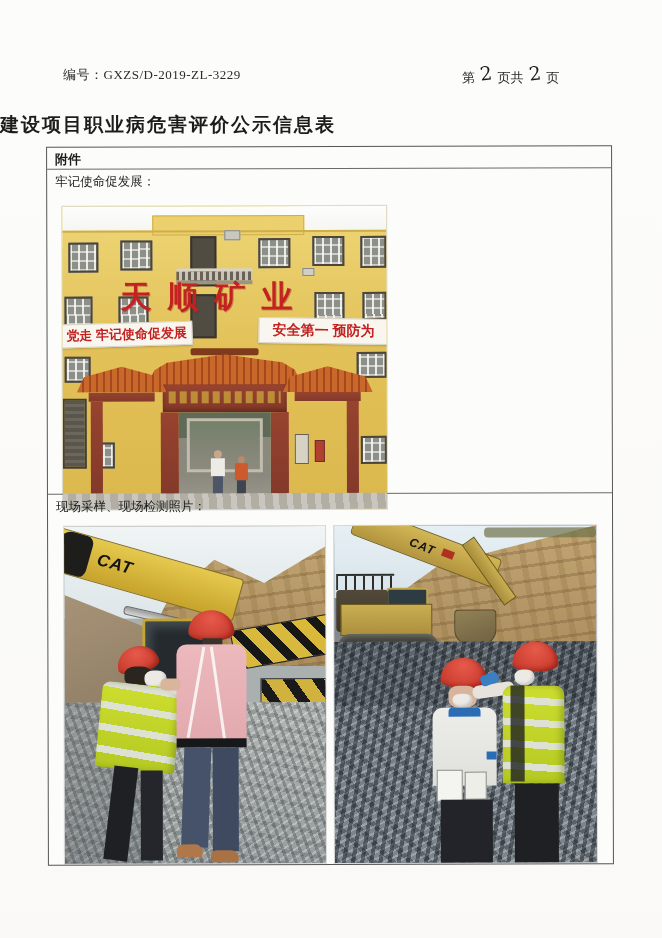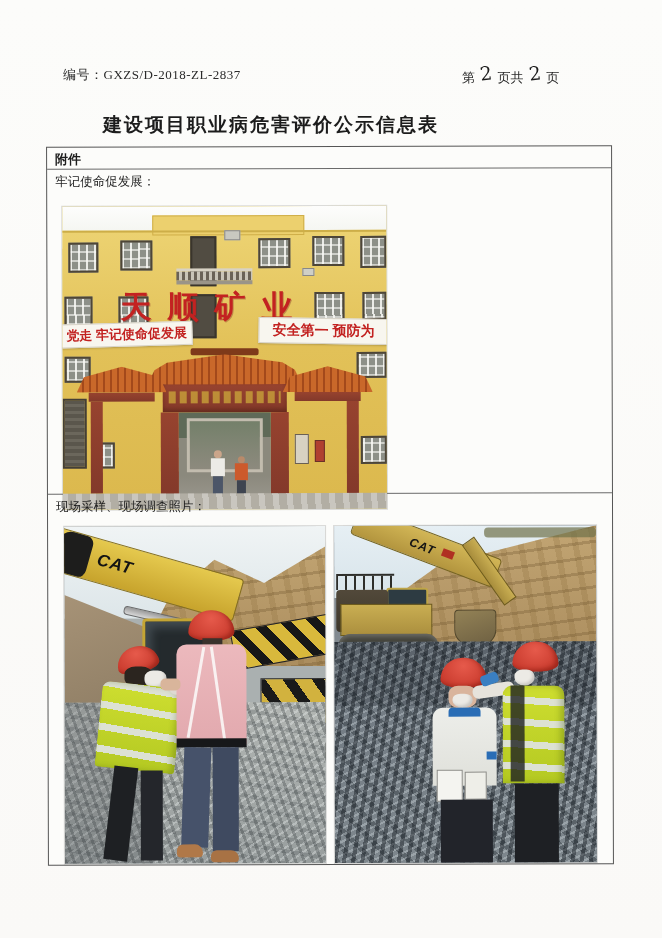--- a/index.html
+++ b/index.html
@@ -3,21 +3,21 @@
 <meta charset="utf-8">
 <style>
   * { margin:0; padding:0; box-sizing:border-box; }
   html,body { width:662px; height:938px; }
   body { background:#fbfbf9; font-family:"Liberation Serif","DejaVu Serif",serif; color:#222; overflow:hidden; }
   .paper { position:relative; width:662px; height:938px; background:linear-gradient(180deg,#fcfcfa,#faf9f7); }
 
   .doc-number { position:absolute; left:63px; top:66px; font-size:13px; letter-spacing:.5px; color:#2a2a2a; }
   .page-info { position:absolute; left:462px; top:64px; font-size:13px; color:#2a2a2a; }
   .hand { display:inline-block; font-size:19px; font-family:"DejaVu Serif",serif; transform:rotate(-7deg) translateY(-2px); margin:0 2px; color:#1d1d1d; }
-  .doc-title { position:absolute; left:0; top:112px; width:542px; text-align:center; font-size:19px; font-weight:bold; letter-spacing:2px; color:#1c1c1c; font-family:"Liberation Sans","DejaVu Sans",sans-serif; }
+  .doc-title { position:absolute; left:0; top:112px; width:542px; font-size:19px; font-weight:bold; letter-spacing:2px; color:#1c1c1c; font-family:"Liberation Sans","DejaVu Sans",sans-serif; }
 
   .sheet { position:absolute; left:47px; top:146px; width:566px; height:719px; border:1.5px solid #555; background:#fcfcfa; transform:rotate(-.15deg); }
   .row-attachment { height:22px; border-bottom:1px solid #6a6a6a; padding:3px 0 0 8px; font-size:13px; font-weight:bold; color:#1e1e1e; }
   .row-survey { position:relative; height:325px; border-bottom:1px solid #6a6a6a; }
   .row-sampling { position:relative; height:369px; }
   .row-label { position:absolute; left:8px; top:4px; font-size:12.5px; color:#1e1e1e; }
 
   .photo { position:absolute; overflow:hidden; box-shadow:0 0 0 1px rgba(120,120,120,.25); }
   .abs { position:absolute; }
 
@@ -57,21 +57,21 @@
     repeating-linear-gradient(172deg, rgba(104,78,40,.28) 0 3px, transparent 3px 15px),
     repeating-linear-gradient(80deg, rgba(140,110,60,.25) 0 6px, transparent 6px 18px),
     linear-gradient(180deg,#c2a573,#ab8d5e); }
   .cat-logo { position:absolute; font-family:"Liberation Sans",sans-serif; font-weight:900; font-style:italic; color:#141414; letter-spacing:1px; }
 </style>
 </head>
 <body>
 
 <div class="paper">
 
-  <div class="doc-number"><span>编号：</span><span>GXZS/D-2018-ZL-2837</span></div>
+  <div class="doc-number"><span>编号：</span><span>GXZS/D-2019-ZL-3229</span></div>
 
   <div class="page-info">
     <span>第</span>
     <span class="hand">2</span>
     <span>页共</span>
     <span class="hand">2</span>
     <span>页</span>
   </div>
 
   <div class="doc-title">建设项目职业病危害评价公示信息表</div>
@@ -103,21 +103,21 @@
         <div class="abs" style="left:162px;top:24px;width:16px;height:10px;background:#c8c8c0;border:1px solid #888;"></div>
         <div class="abs" style="left:240px;top:62px;width:12px;height:8px;background:#cfcfc6;border:1px solid #888;"></div>
         <div class="abs" style="left:244px;top:120px;width:12px;height:8px;background:#cfcfc6;border:1px solid #888;"></div>
 
         <div class="win" style="left:2px;top:90px;width:28px;height:30px;"></div>
         <div class="win" style="left:56px;top:90px;width:30px;height:30px;"></div>
         <div class="door" style="left:128px;top:88px;width:26px;height:44px;"></div>
         <div class="win" style="left:252px;top:86px;width:30px;height:28px;"></div>
         <div class="win" style="left:300px;top:86px;width:24px;height:28px;"></div>
 
-        <div class="sign-text" style="left:58px;top:80px;">天顺矿业</div>
+        <div class="sign-text" style="left:58px;top:70px;">天顺矿业</div>
 
         <div class="banner" style="left:-2px;top:116px;width:132px;height:24px;font-size:13px;transform:rotate(-1.5deg);">党走  牢记使命促发展</div>
         <div class="banner" style="left:196px;top:112px;width:130px;height:26px;font-size:14px;transform:rotate(1deg);">安全第一  预防为</div>
 
         <div class="win" style="left:2px;top:150px;width:26px;height:26px;"></div>
         <div class="win" style="left:294px;top:146px;width:30px;height:26px;"></div>
         <div class="win" style="left:30px;top:236px;width:22px;height:26px;"></div>
         <div class="win" style="left:298px;top:230px;width:26px;height:28px;"></div>
 
         <div class="abs" style="left:0;top:192px;width:24px;height:70px;background:repeating-linear-gradient(0deg,#5a564c 0 4px,#6b675c 4px 7px);border:2px solid #443f36;"></div>
@@ -155,21 +155,21 @@
           <div class="abs" style="left:3px;top:0;width:7px;height:7px;border-radius:50%;background:#b98a6a;"></div>
           <div class="abs" style="left:0;top:7px;width:13px;height:17px;background:#cc5a2c;"></div>
           <div class="abs" style="left:2px;top:24px;width:9px;height:18px;background:#3e4450;"></div>
         </div>
 
         <div class="abs" style="left:0;bottom:0;width:100%;height:16px;background:repeating-linear-gradient(85deg,rgba(255,255,255,.3) 0 6px,transparent 6px 14px),#b2aea4;"></div>
       </div>
     </div>
 
     <div class="row-sampling">
-      <div class="row-label">现场采样、现场调查照片：</div>
+      <div class="row-label">现场采样、现场检测照片：</div>
 
       <div class="photo" style="left:16px; top:32px; width:261px; height:337px; background:#aab0b0;">
         <div class="abs" style="left:0;top:0;right:0;height:92px;background:linear-gradient(#f0f4f5,#dde6e9);"></div>
         <div class="dirt abs" style="left:70px;top:10px;width:191px;height:130px;clip-path:polygon(0 100%,18% 48%,42% 18%,68% 36%,100% 8%,100% 100%);"></div>
         <div class="abs" style="left:0;top:58px;width:88px;height:130px;background:linear-gradient(160deg,#a89478,#8e7d64);clip-path:polygon(0 8%,100% 35%,100% 100%,0 100%);"></div>
 
         <div class="abs" style="left:-14px;top:26px;width:192px;height:44px;background:linear-gradient(#e5c94e,#c7a32c);border:1px solid #86701e;transform:rotate(16deg);border-radius:4px;">
           <div class="abs" style="left:0;top:0;width:36px;height:42px;background:#1d1d1c;border-radius:40% 20% 20% 40%;"></div>
           <span class="cat-logo" style="left:44px;top:10px;font-size:17px;">CAT</span>
         </div>

